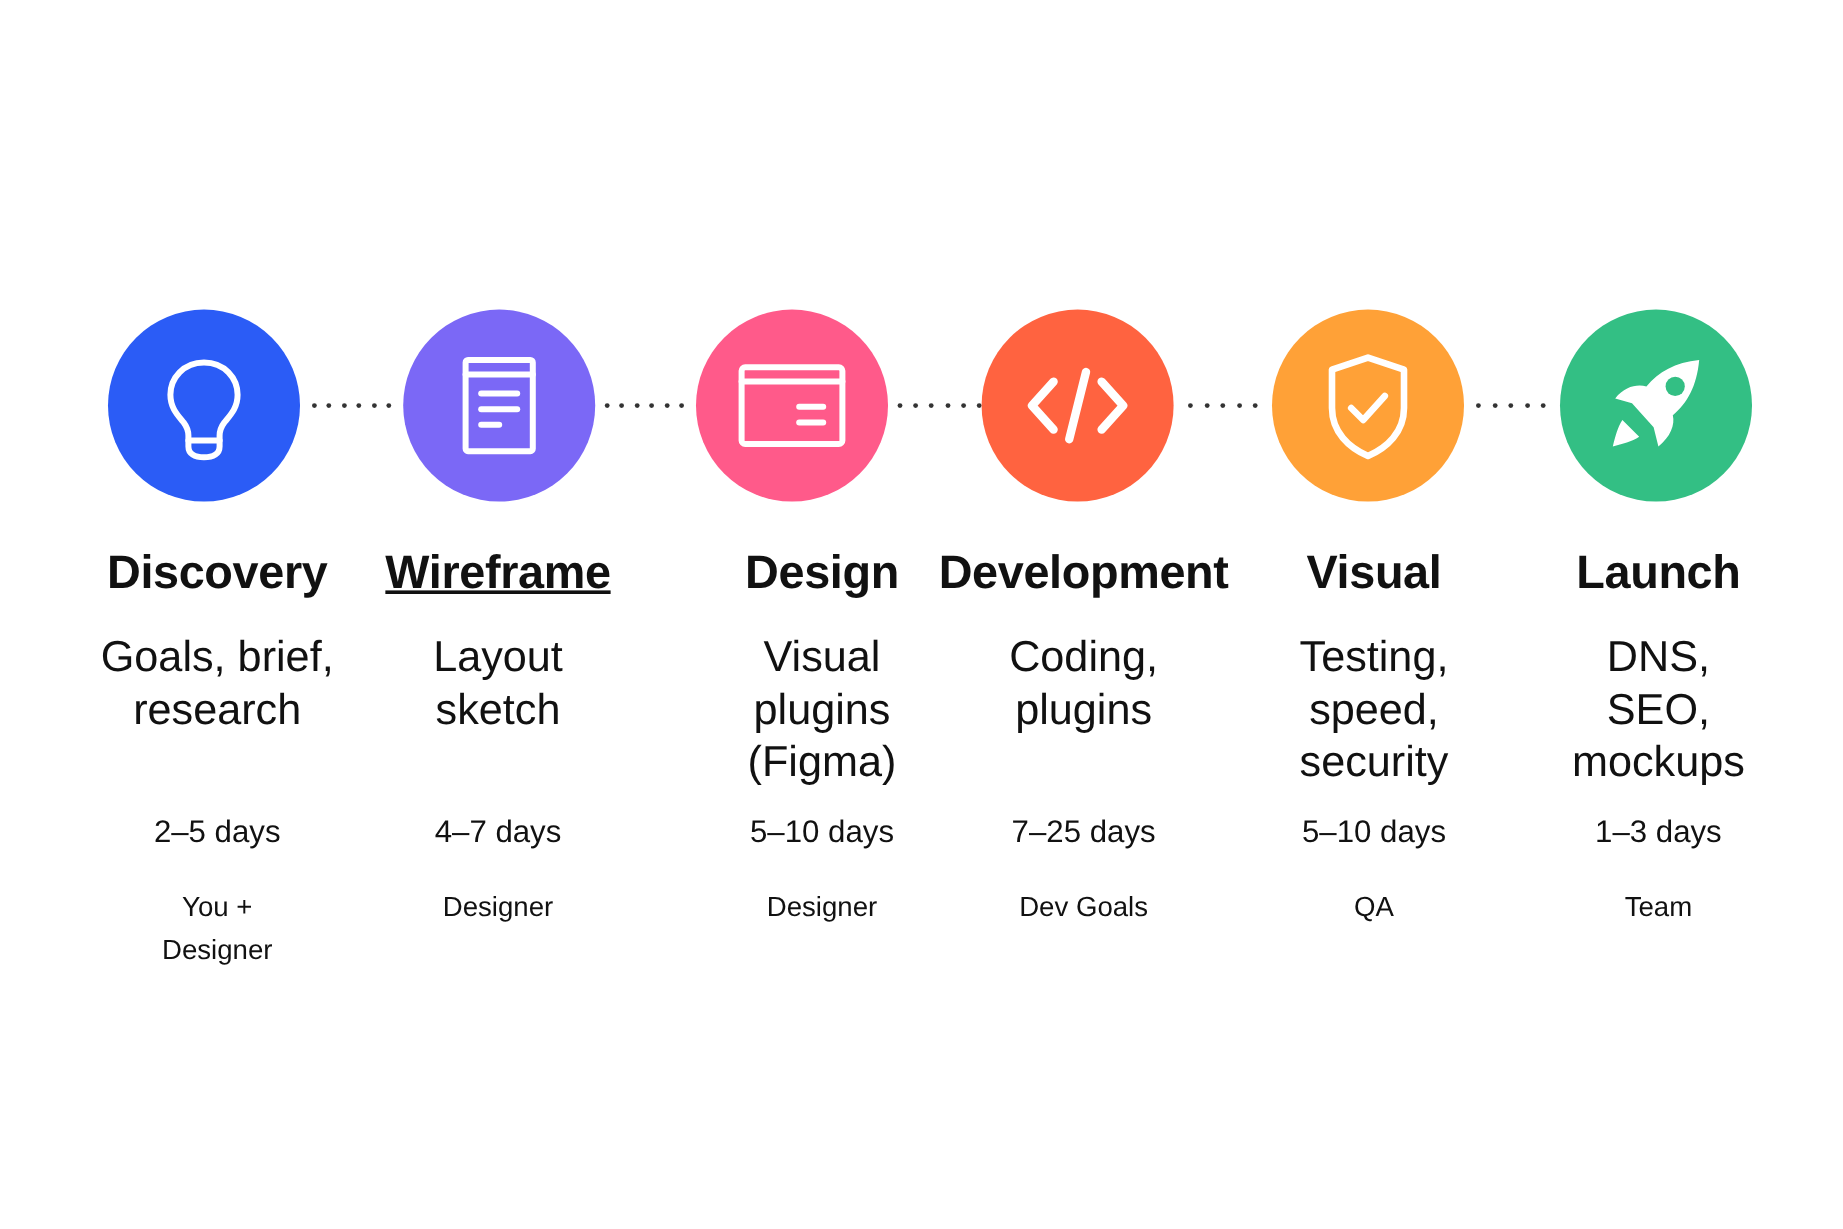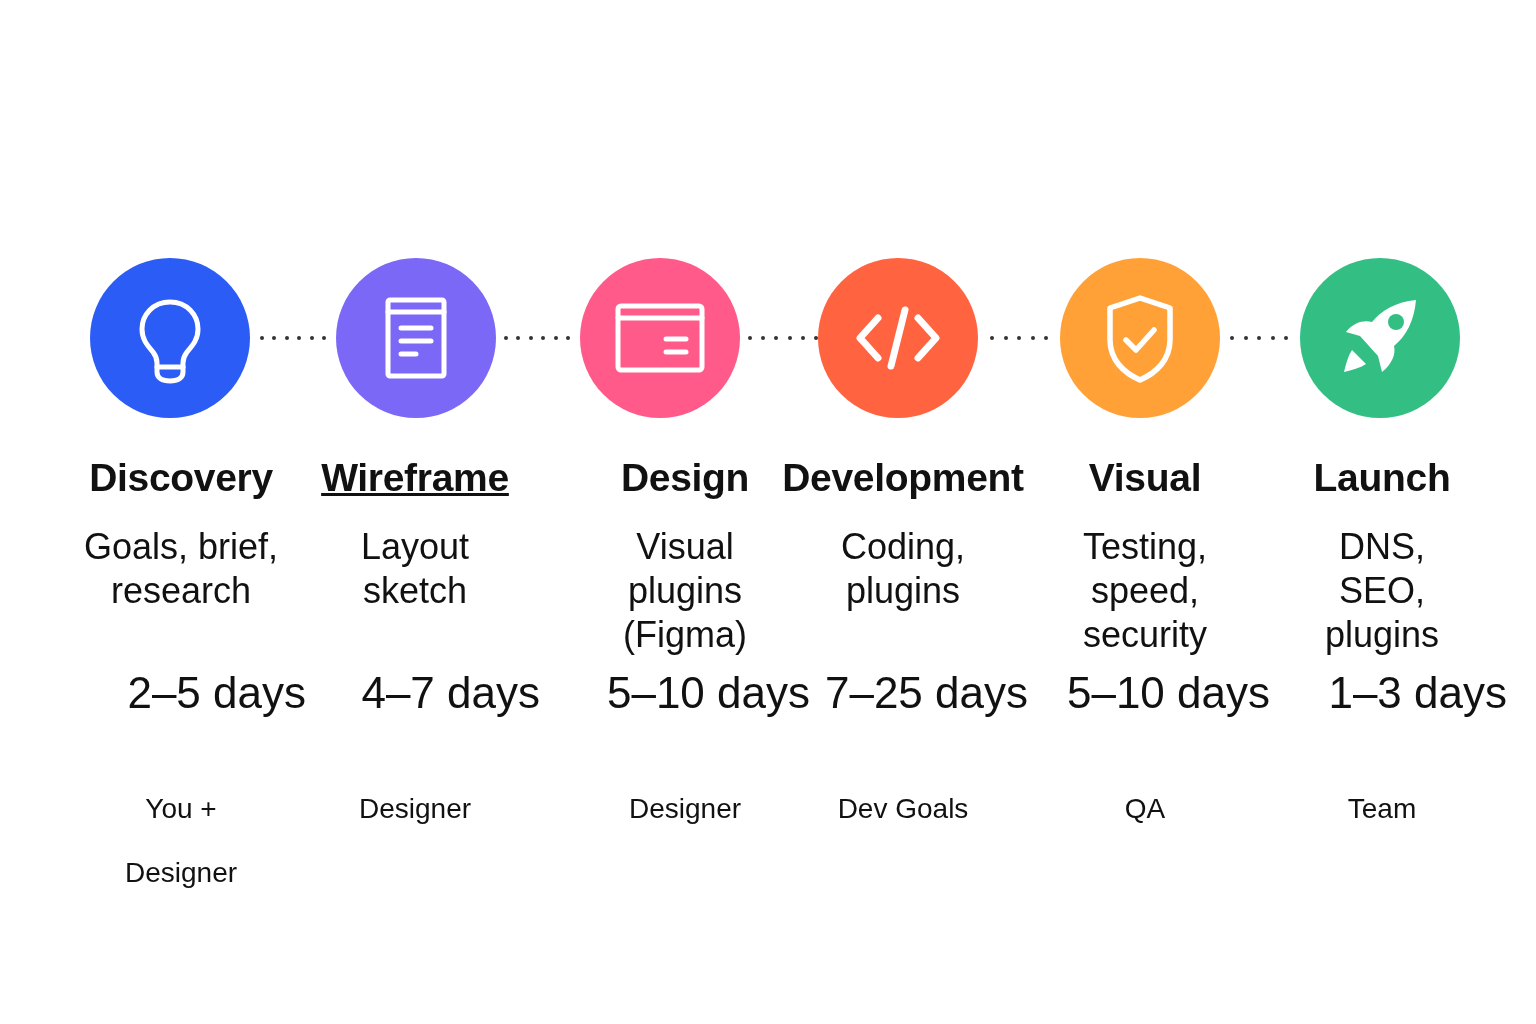--- a/index.html
+++ b/index.html
@@ -6,22 +6,22 @@
   body { width: 1536px; height: 1024px; position: relative; overflow: hidden;
          font-family: "Liberation Sans", "DejaVu Sans", sans-serif; color: #111111; }
   .circle { position: absolute; top: 258px; width: 160px; height: 160px; border-radius: 50%;
             display: flex; align-items: center; justify-content: center; }
   .circle svg { width: 100px; height: 100px; }
   .dots { position: absolute; top: 336px; height: 4px; display: flex; justify-content: space-between; }
   .dots span { width: 4px; height: 4px; border-radius: 50%; background: #333; display: block; }
   .col { position: absolute; top: 455px; width: 250px; text-align: center; }
   .title { font-weight: bold; font-size: 39px; line-height: 46px; margin: 0; letter-spacing: -0.3px; }
   .desc { position: absolute; top: 70px; left: 0; width: 100%; font-size: 36px; line-height: 44px; white-space: pre-line; }
-  .dur { position: absolute; top: 216px; left: 0; width: 100%; font-size: 44px; line-height: 44px; text-align: right; }
-  .owner { position: absolute; top: 282px; left: 0; width: 100%; font-size: 28px; line-height: 64px; white-space: pre-line; margin-top: 40px; }
+  .dur { position: absolute; top: 216px; left: 0; width: 100%; font-size: 26px; line-height: 44px; }
+  .owner { position: absolute; top: 282px; left: 0; width: 100%; font-size: 23px; line-height: 36px; white-space: pre-line; }
 </style>
 </head>
 <body>
 
 <div class="circle" style="left:90px;background:#2B5CF6;">
   <svg viewBox="0 0 100 100" fill="none" stroke="#fff" stroke-width="5" stroke-linecap="round" stroke-linejoin="round">
     <path d="M50 14 C33 14 22 27 22 41 C22 52 28 58 33 64 C36 68 37 71 37 75 L37 84 C37 90 42 93 50 93 C58 93 63 90 63 84 L63 75 C63 71 64 68 67 64 C72 58 78 52 78 41 C78 27 67 14 50 14 Z"></path>
     <line x1="37" y1="79" x2="63" y2="79"></line>
   </svg>
 </div>
@@ -141,16 +141,16 @@
   <div class="desc">Testing,
 speed,
 security</div>
   <div class="dur">5–10 days</div>
   <div class="owner">QA</div>
 </div>
 <div class="col" style="left:1257px;">
   <div class="title">Launch</div>
   <div class="desc">DNS,
 SEO,
-plugins</div>
+mockups</div>
   <div class="dur">1–3 days</div>
   <div class="owner">Team</div>
 </div>
 
 </body></html>

